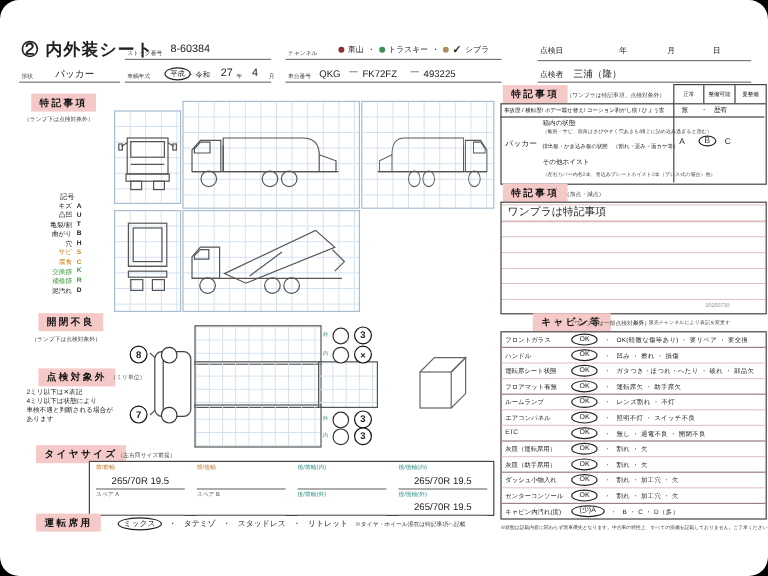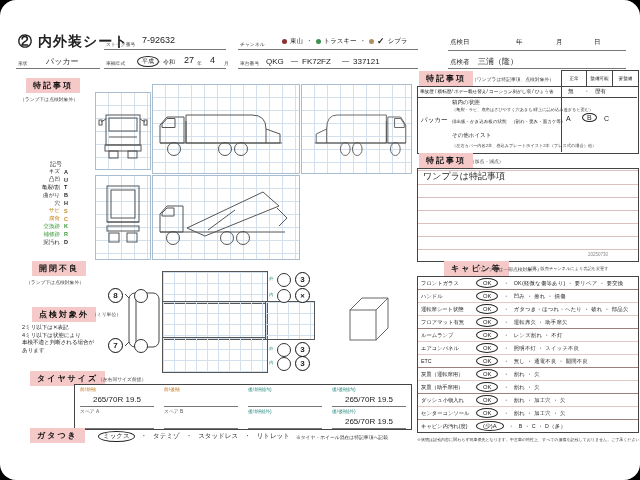--- a/index.html
+++ b/index.html
@@ -52,21 +52,21 @@
 
 <div class="sheet">
 
   <div class="abs" style="left:18px;top:33px;font-size:14px;font-weight:bold;letter-spacing:1px">② 内外装シート</div>
 
   <span class="abs tiny" style="left:18px;top:60px">形状</span>
   <span class="abs" style="left:46px;top:56px;font-size:8px">パッカー</span>
   <div class="uline" style="left:16px;top:68px;width:84px"></div>
 
   <span class="abs tiny" style="left:106px;top:41px">ストック番号</span>
-  <span class="abs" style="left:142px;top:35px;font-size:9px">7-92632</span>
+  <span class="abs" style="left:142px;top:35px;font-size:9px">8-60384</span>
   <div class="uline" style="left:104px;top:49px;width:122px"></div>
 
   <span class="abs tiny" style="left:106px;top:60px">車輌年式</span>
   <span class="abs oval" style="left:137px;top:56px;font-size:6px">平成</span>
   <span class="abs" style="left:156px;top:58px;font-size:6px">・</span>
   <span class="abs" style="left:163px;top:58px;font-size:6px">令和</span>
   <span class="abs" style="left:184px;top:55px;font-size:9px">27</span>
   <span class="abs tiny" style="left:197px;top:60px">年</span>
   <span class="abs" style="left:210px;top:55px;font-size:9px">4</span>
   <span class="abs tiny" style="left:224px;top:60px">月</span>
@@ -84,21 +84,21 @@
     <span style="font-size:9px;font-weight:bold">✓</span>
     <span>シブラ</span>
   </div>
   <div class="uline" style="left:238px;top:49px;width:180px"></div>
 
   <span class="abs tiny" style="left:240px;top:60px">車台番号</span>
   <span class="abs" style="left:266px;top:57px;font-size:8px">QKG</span>
   <span class="abs" style="left:291px;top:57px;font-size:7px">—</span>
   <span class="abs" style="left:302px;top:57px;font-size:8px">FK72FZ</span>
   <span class="abs" style="left:342px;top:57px;font-size:7px">—</span>
-  <span class="abs" style="left:353px;top:57px;font-size:8px">337121</span>
+  <span class="abs" style="left:353px;top:57px;font-size:8px">493225</span>
   <div class="uline" style="left:238px;top:68px;width:180px"></div>
 
   <span class="abs" style="left:450px;top:38px;font-size:6.5px">点検日</span>
   <span class="abs" style="left:516px;top:38px;font-size:6.5px">年</span>
   <span class="abs" style="left:556px;top:38px;font-size:6.5px">月</span>
   <span class="abs" style="left:594px;top:38px;font-size:6.5px">日</span>
   <div class="uline" style="left:448px;top:50px;width:178px"></div>
 
   <span class="abs" style="left:450px;top:58px;font-size:6.5px">点検者</span>
   <span class="abs" style="left:478px;top:56px;font-size:8px">三浦（隆）</span>
@@ -307,21 +307,21 @@
     <div class="tcell">
         <div class="th" style="color: rgb(46, 143, 133);">後/前軸(外)</div>
         <div class="tv"></div>
       </div>
     <div class="tcell">
         <div class="th" style="color: rgb(46, 143, 133);">後/後軸(外)</div>
         <div class="tv">265/70R 19.5</div>
       </div>
   </div>
 
-  <div class="plabel" style="left:30px;top:428px">ガタつき</div>
+  <div class="plabel" style="left:30px;top:428px">運転席用</div>
   <div class="flexrow" style="left:98px;top:431px;gap:6px;font-size:6.5px">
     <span class="oval">ミックス</span>
     <span>・</span>
     <span>タテミゾ</span>
     <span>・</span>
     <span>スタッドレス</span>
     <span>・</span>
     <span>リトレット</span>
     <span style="font-size:4.8px;color:#333">※タイヤ・ホイール混在は特記事項へ記載</span>
   </div>

